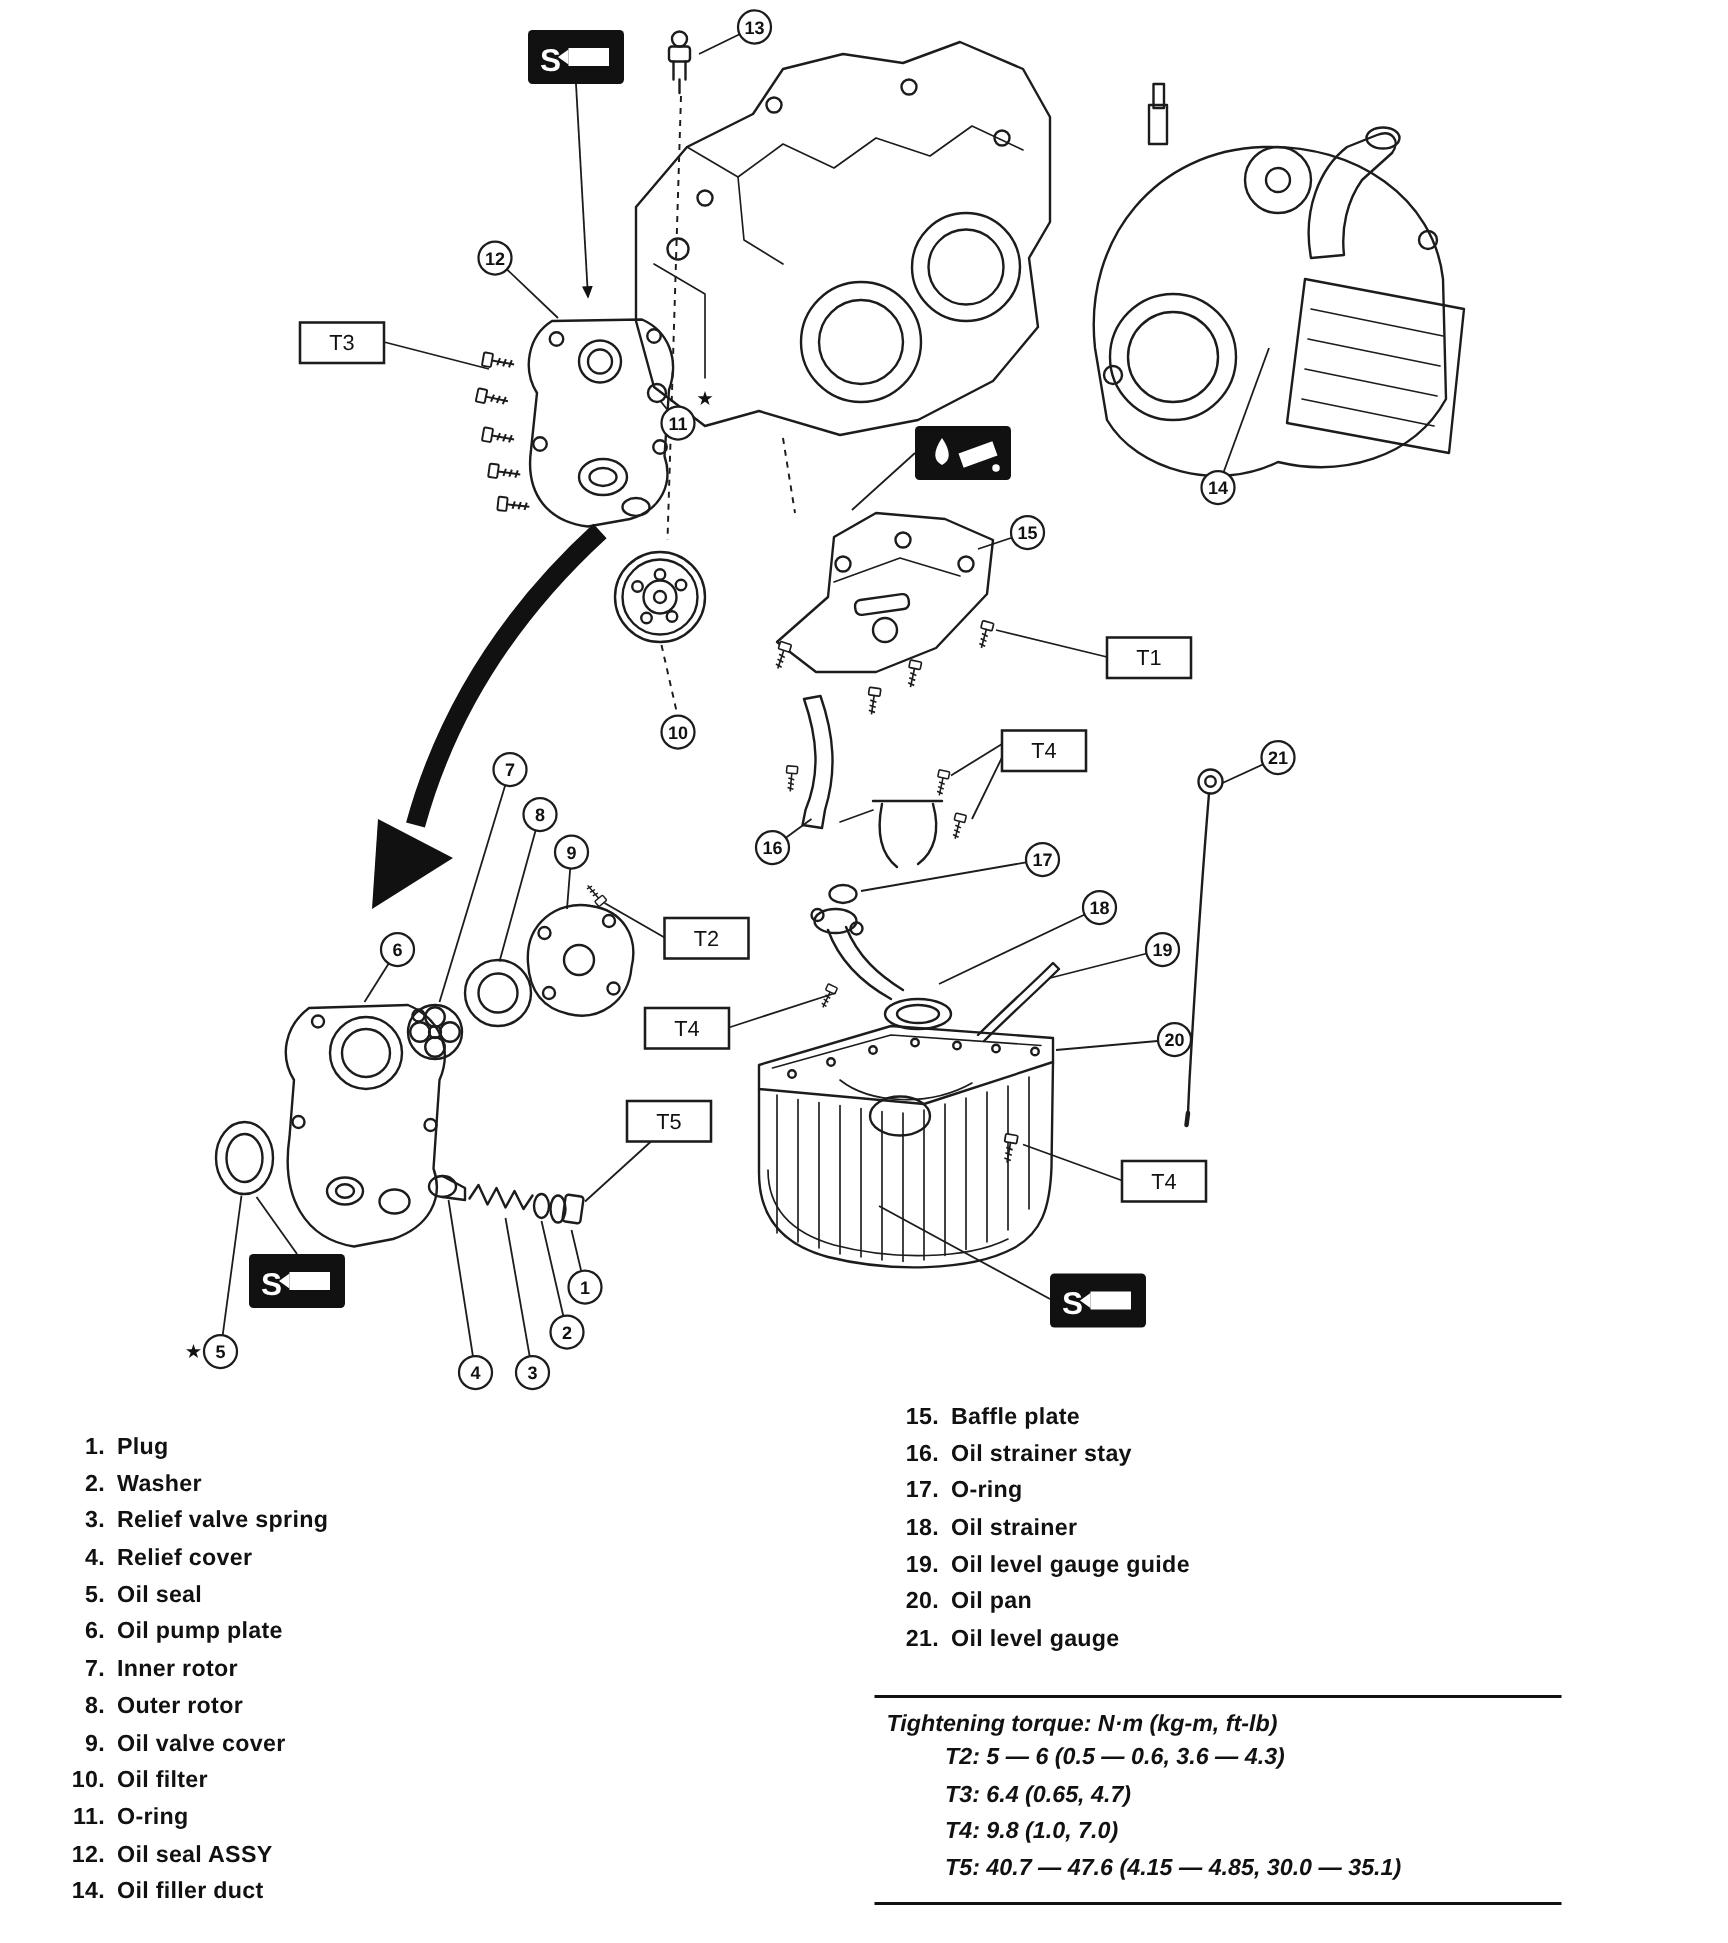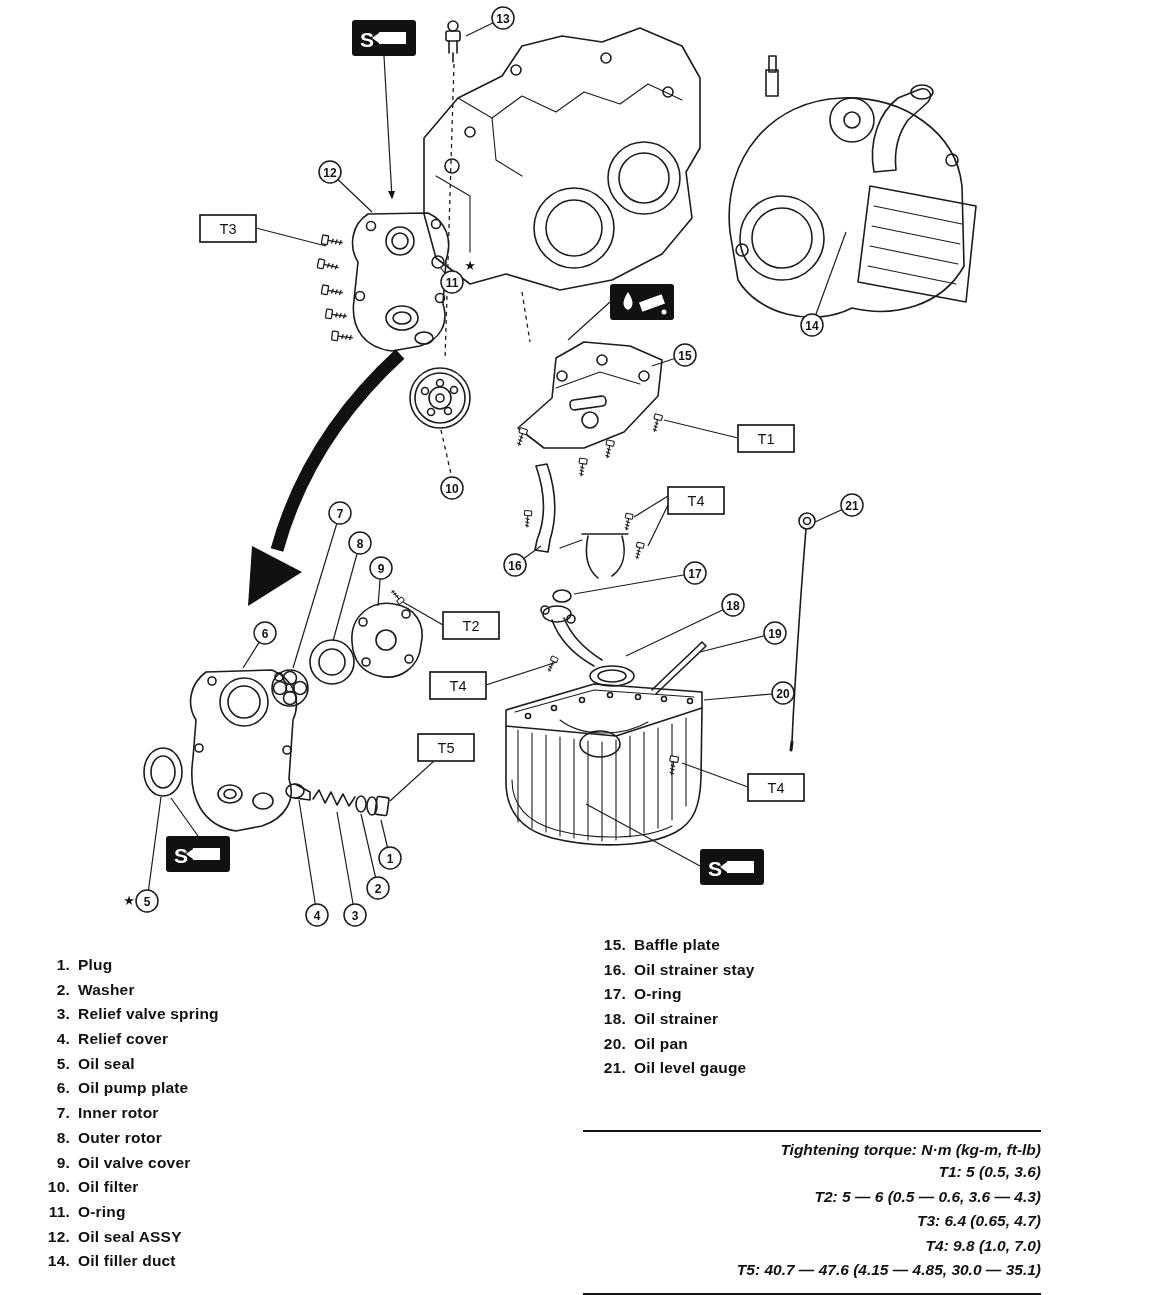--- a/index.html
+++ b/index.html
@@ -21,21 +21,21 @@
   #bolt rect{stroke:#1c1c1c;stroke-width:1.3;fill:#fff;}
   #bolt line{stroke:#1c1c1c;stroke-width:1.3;}
   
   .parts-col{position:absolute;}
   #parts-left{left:36px;top:956px;width:430px;}
   #parts-right{left:592px;top:936px;width:460px;}
   .part-item{display:flex;height:24.7px;align-items:baseline;font-size:15.5px;font-weight:700;letter-spacing:.2px;}
   .part-num{width:34px;text-align:right;padding-right:8px;flex:none;}
   
   .torque{position:absolute;left:583px;top:1130px;width:458px;border-top:2px solid #111;
-          font-style:italic;font-weight:700;font-size:15.5px;text-align:right;}
+          font-style:italic;font-weight:700;font-size:15.5px;}
   .torque-title{padding:9px 0 4px 8px;}
   .torque-rows{padding-left:47px;}
   .torque-row{height:24.5px;}
   .torque-rule-1{border-top:2px solid #111;margin-top:7px;}
 </style>
 </head>
 <body>
 
 <div class="page">
 
@@ -484,33 +484,36 @@
       </div>
       <div class="part-item">
         <span class="part-num">17.</span>
         <span>O-ring</span>
       </div>
       <div class="part-item">
         <span class="part-num">18.</span>
         <span>Oil strainer</span>
       </div>
       <div class="part-item">
+        <span class="part-num">19.</span>
+        <span>Oil level gauge guide</span>
+      </div>
+      <div class="part-item">
         <span class="part-num">20.</span>
         <span>Oil pan</span>
       </div>
       <div class="part-item">
         <span class="part-num">21.</span>
         <span>Oil level gauge</span>
       </div>
     </div>
 
   <div class="torque">
     <div class="torque-title">Tightening torque: N·m (kg-m, ft-lb)</div>
     <div id="torque-rows" class="torque-rows">
-        <div class="torque-row">T1: 5 (0.5, 3.6)</div>
         <div class="torque-row">T2: 5 — 6 (0.5 — 0.6, 3.6 — 4.3)</div>
         <div class="torque-row">T3: 6.4 (0.65, 4.7)</div>
         <div class="torque-row">T4: 9.8 (1.0, 7.0)</div>
         <div class="torque-row">T5: 40.7 — 47.6 (4.15 — 4.85, 30.0 — 35.1)</div>
       </div>
     <div class="torque-rule-1"></div>
 
   </div>
 
 </div>

